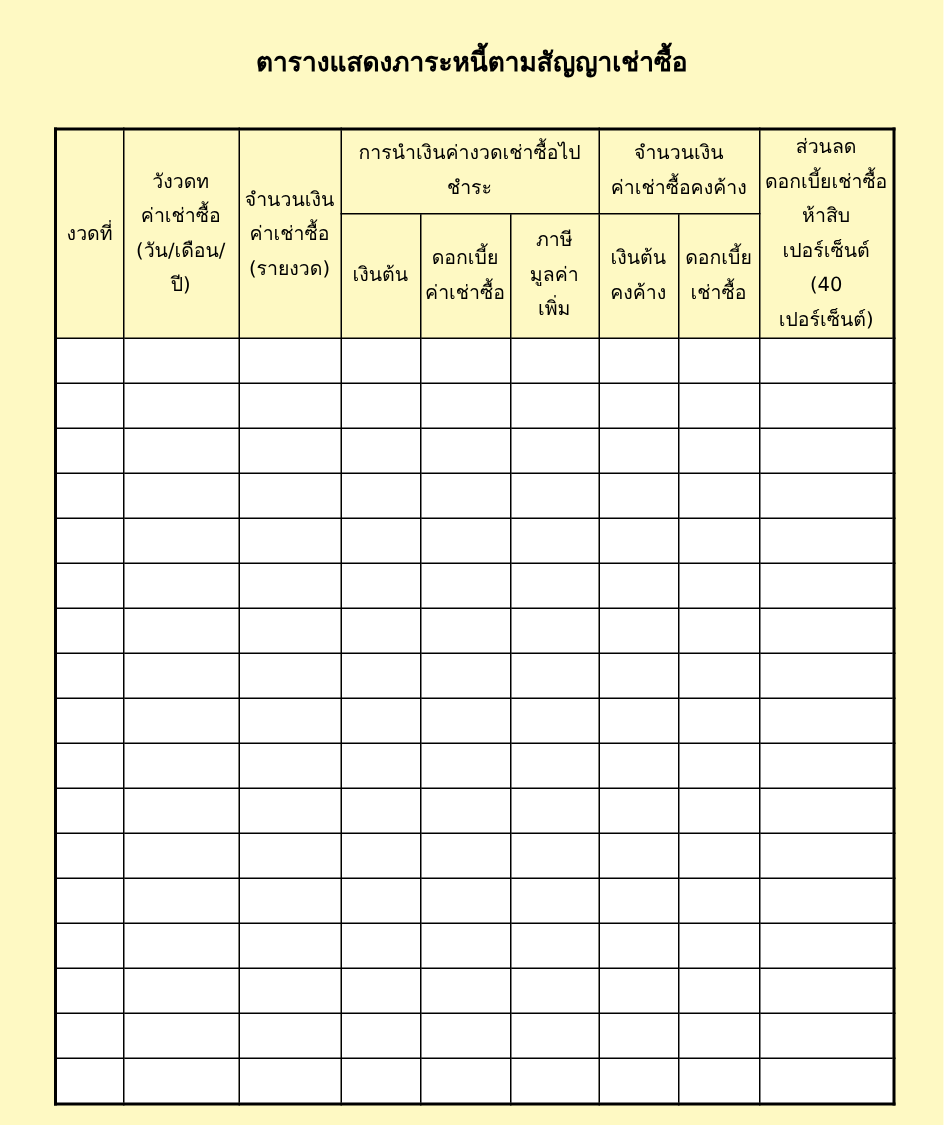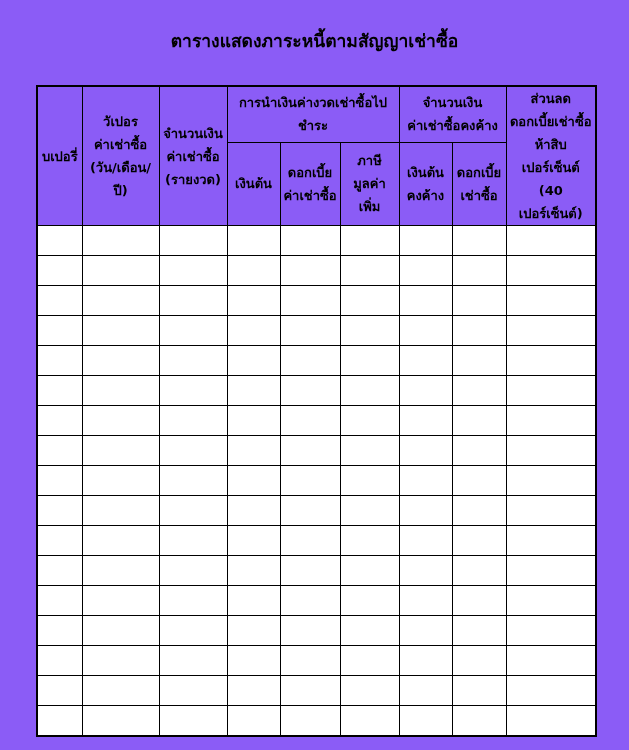--- a/index.html
+++ b/index.html
@@ -1,21 +1,21 @@
 <!DOCTYPE html>
 <html><head>
 <meta charset="utf-8">
 <style>
   * { margin: 0; padding: 0; box-sizing: border-box; }
   html, body { background: #ffffff; }
   .page {
     position: relative;
     width: 629px;
     height: 750px;
-    background: #8b5cf6;
+    background: #fef9c3;
     overflow: hidden;
     font-family: "DejaVu Sans", "Liberation Sans", sans-serif;
     color: #000000;
   }
   .doc-title {
     position: absolute;
     top: 27px;
     left: 0;
     width: 100%;
     text-align: center;
@@ -33,21 +33,21 @@
     border: 2px solid #000000;
   }
   table.debt-table th,
   table.debt-table td {
     border: 1.4px solid #000000;
     padding: 0 2px;
     text-align: center;
     vertical-align: middle;
   }
   table.debt-table thead th {
-    font-weight: bold;
+    font-weight: normal;
     font-size: 13px;
     line-height: 23px;
     white-space: pre-line;
   }
   tr.header-top { height: 51px; }
   tr.header-sub { height: 76px; }
   tbody tr { height: 30px; }
   tbody td { background: #ffffff; }
 </style>
 </head>
@@ -64,22 +64,22 @@
         <col style="width:68px">
       <col style="width:53px">
         <col style="width:60px">
         <col style="width:59px">
       <col style="width:53px">
         <col style="width:54px">
         <col style="width:90px">
     </colgroup>
     <thead>
       <tr class="header-top">
-        <th rowspan="2">บเปอรี่</th>
-        <th rowspan="2">วัเปอร
+        <th rowspan="2">งวดที่</th>
+        <th rowspan="2">วังวดท
 ค่าเช่าซื้อ
 (วัน/เดือน/ปี)</th>
         <th rowspan="2">จำนวนเงิน
 ค่าเช่าซื้อ
 (รายงวด)</th>
         <th colspan="3">การนำเงินค่างวดเช่าซื้อไปชำระ</th>
         <th colspan="2">จำนวนเงิน
 ค่าเช่าซื้อคงค้าง</th>
         <th rowspan="2">ส่วนลด
 ดอกเบี้ยเช่าซื้อ

